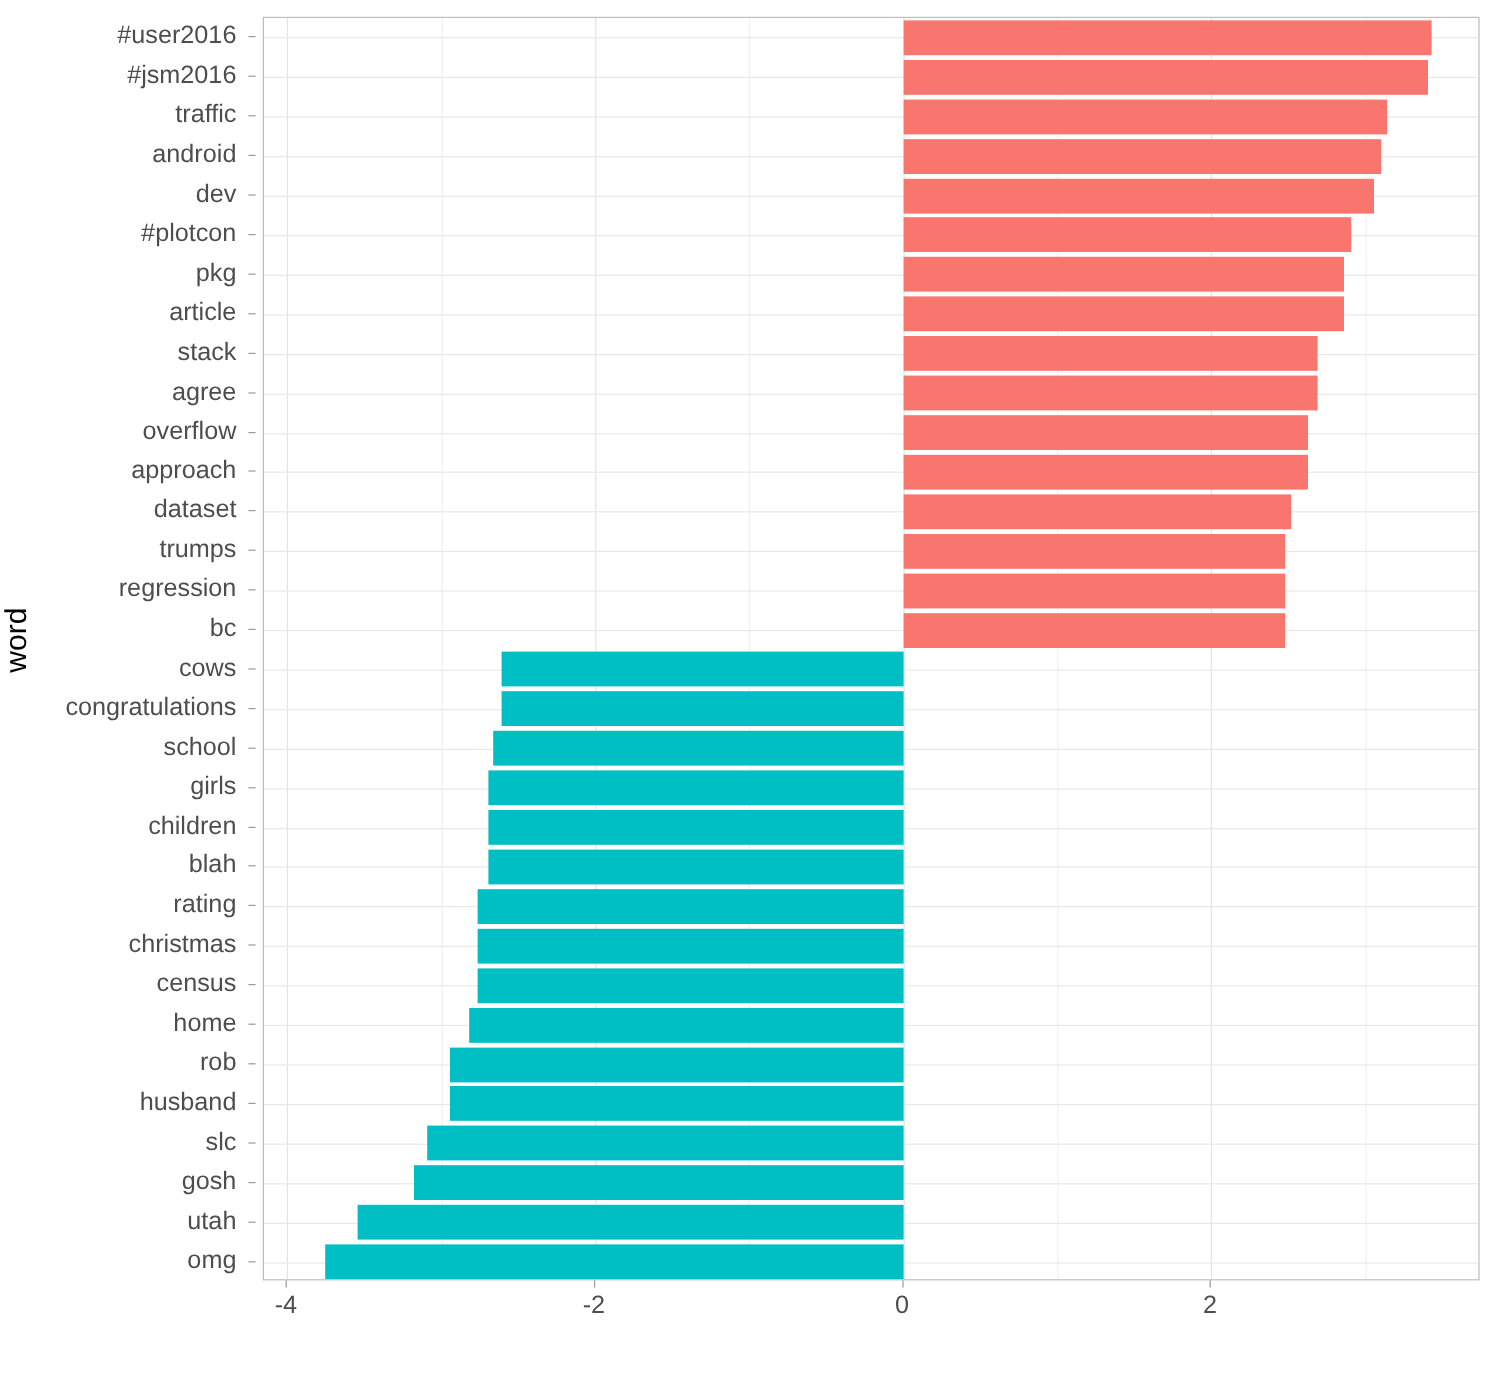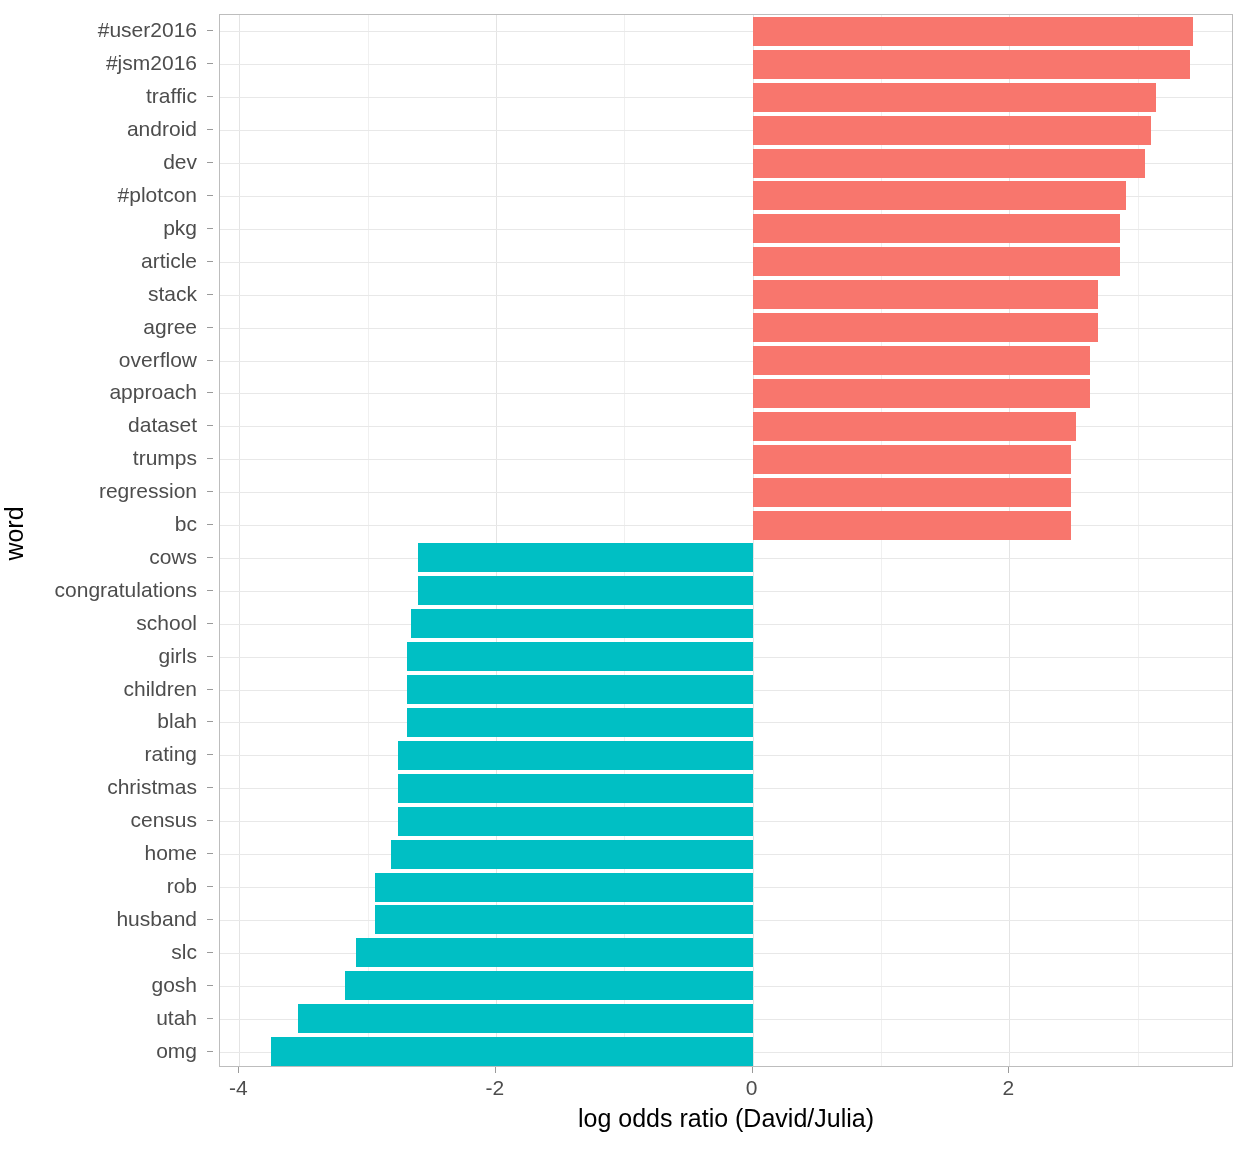--- a/index.html
+++ b/index.html
@@ -302,15 +302,14 @@
       <div class="xtick-mark" style="left: 275.962px;"></div>
       <div class="xtick-mark" style="left: 532.671px;"></div>
       <div class="xtick-mark" style="left: 789.38px;"></div>
     </div>
   <div id="x-tick-labels">
       <div class="xtick-label" style="left: 19.2532px;">-4</div>
       <div class="xtick-label" style="left: 275.962px;">-2</div>
       <div class="xtick-label" style="left: 532.671px;">0</div>
       <div class="xtick-label" style="left: 789.38px;">2</div>
     </div>
-  <div id="x-axis-title">log odds ratio (David/Julia)</div>
 
 </div>
 
 </body></html>

